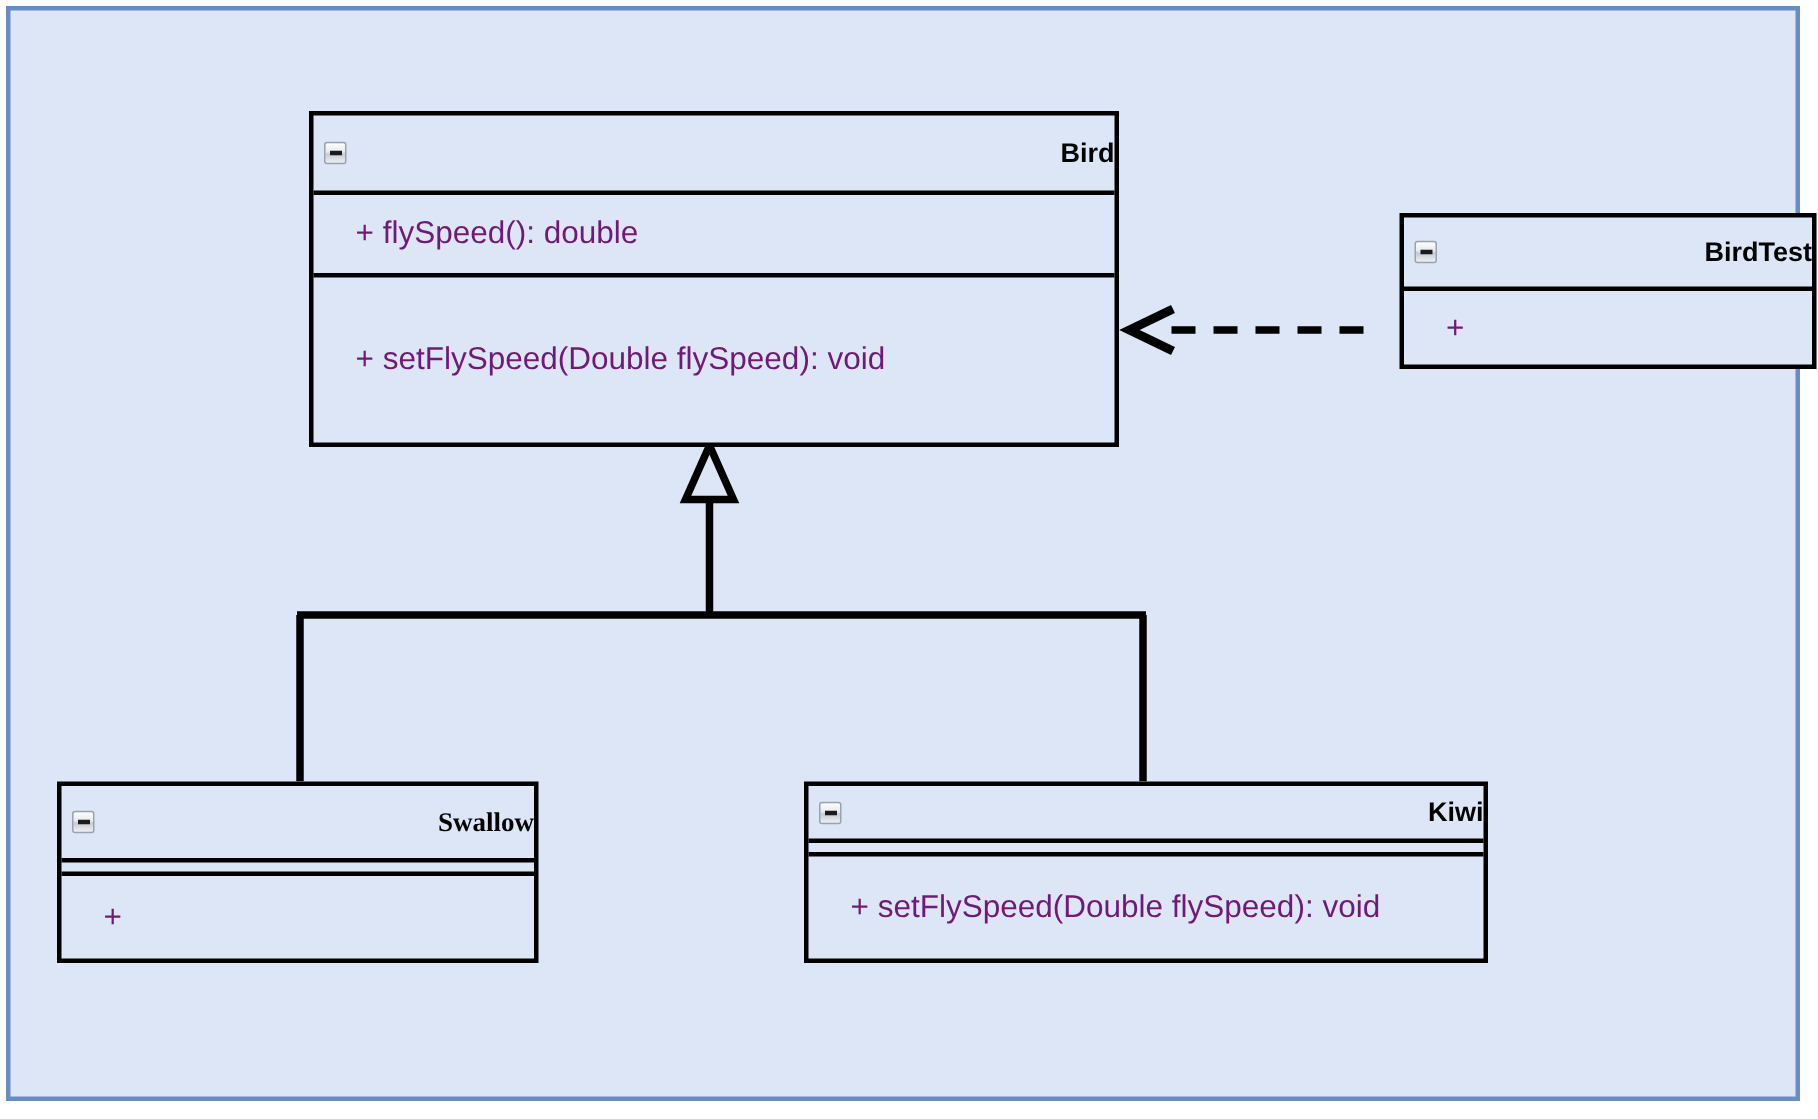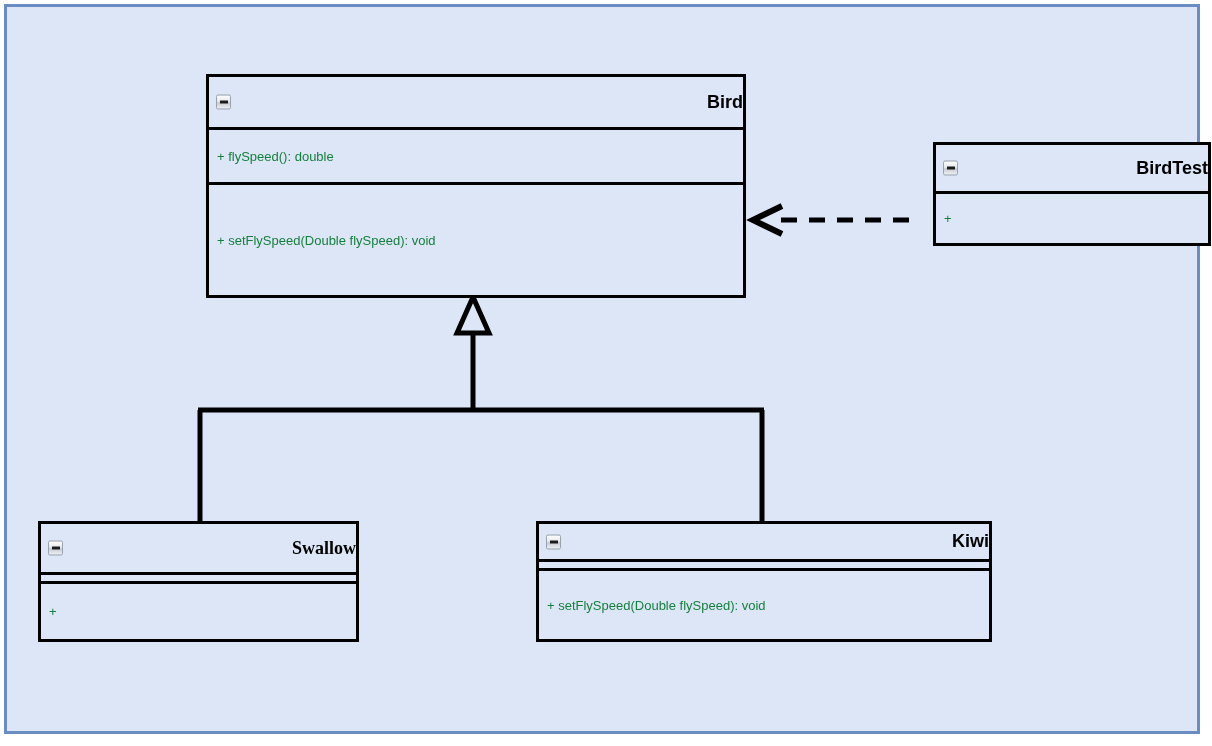--- a/index.html
+++ b/index.html
@@ -79,23 +79,23 @@
     background: #000000;
     flex: none;
   }
   .uml-compartment {
     box-sizing: border-box;
     display: flex;
     flex-direction: column;
     justify-content: center;
   }
   .uml-member {
-    font-size: 13px;
-    color: #15803d;
-    padding-left: 8px;
+    font-size: 21px;
+    color: #701a75;
+    padding-left: 28px;
     white-space: nowrap;
   }
   .uml-compartment.empty-slim {
     height: 6px;
     padding: 0;
   }
 
   
   #box-bird      { left: 206px; top: 74px;  width: 540px; height: 224px; }
   #box-birdtest  { left: 909px; top: 142px; width: 278px; height: 104px; margin-left: 24px; }

